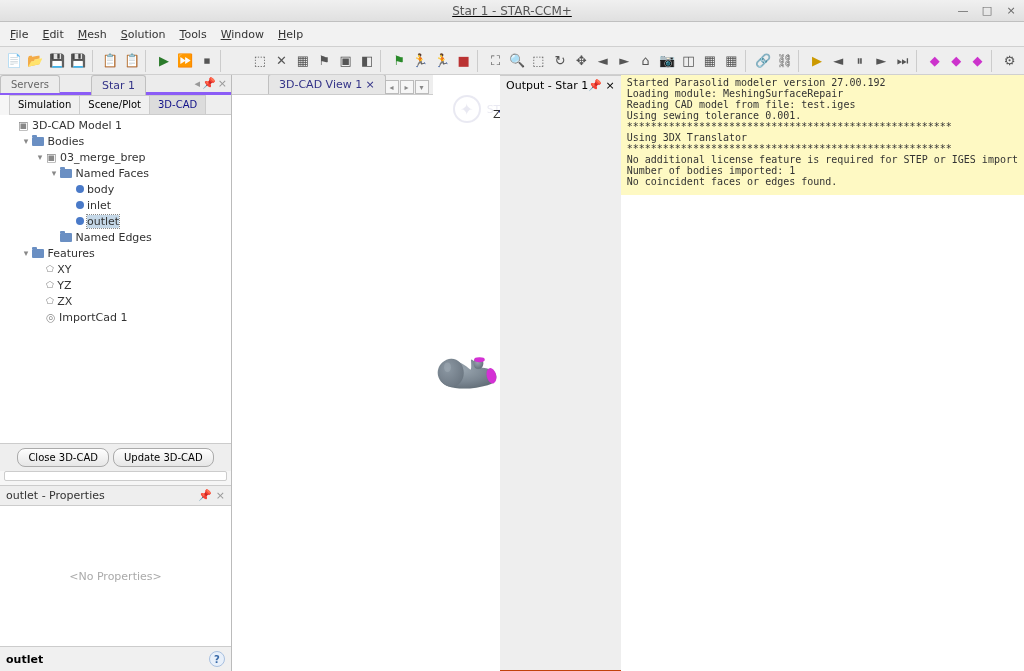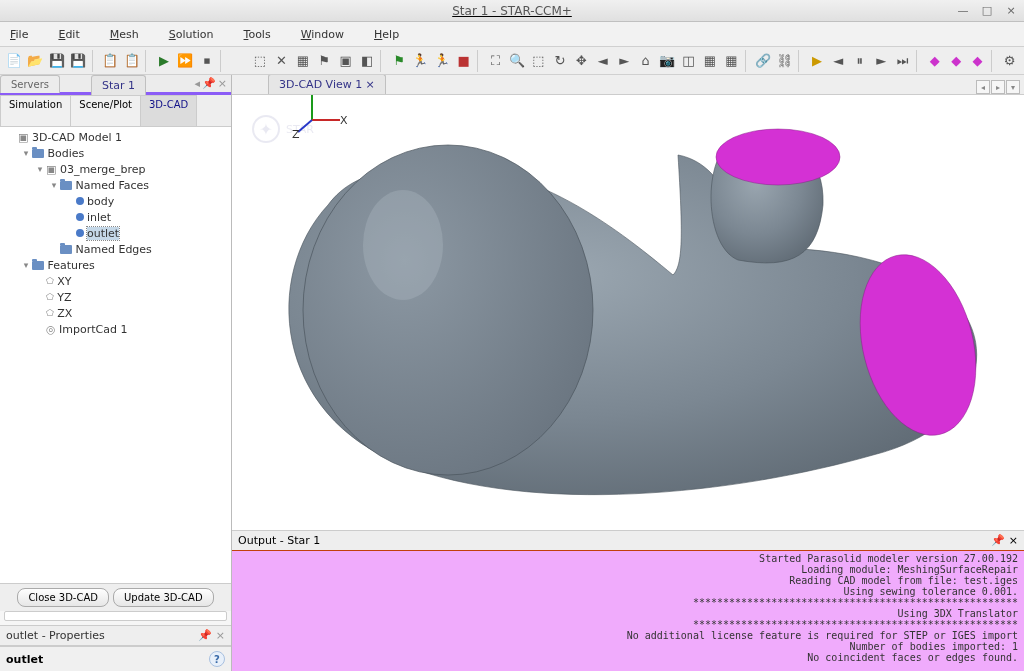--- a/index.html
+++ b/index.html
@@ -1,65 +1,65 @@
 <!DOCTYPE html>
 <html><head>
 <meta charset="utf-8">
 <style>
 * { box-sizing: border-box; margin: 0; padding: 0; font-family: "DejaVu Sans", Arial, sans-serif; font-size: 11px; }
 body { background: #e8e8e8; width: 1024px; height: 671px; overflow: hidden; display: flex; flex-direction: column; }
 .titlebar { background: linear-gradient(#f0f0f0,#e0e0e0); height: 22px; display: flex; align-items: center; justify-content: center; border-bottom: 1px solid #c0c0c0; position: relative; text-decoration: underline; }
 .titlebar .title { color: #555; font-size: 12px; }
 .titlebar .win-controls { position: absolute; right: 4px; display: flex; gap: 6px; }
 .titlebar .win-controls span { width: 18px; height: 14px; display: inline-flex; align-items: center; justify-content: center; color: #666; cursor: pointer; }
-.menubar { background: #f2f2f2; height: 20px; display: flex; align-items: center; padding: 12px 4px; border-bottom: 1px solid #d0d0d0; gap: 18px; }
+.menubar { background: #f2f2f2; height: 20px; display: flex; align-items: center; padding: 12px 4px; border-bottom: 1px solid #d0d0d0; gap: 2px; }
 .menubar span { padding: 2px 6px; color: #333; cursor: pointer; text-decoration: underline; text-decoration-color: transparent; }
 .menubar span::first-letter { text-decoration: underline; }
 .toolbar { background: #eeeeee; height: 28px; display: flex; align-items: center; padding: 0 4px; border-bottom: 1px solid #d0d0d0; gap: 1px; }
 .tbtn { width: 22px; height: 22px; display: inline-flex; align-items: center; justify-content: center; border: 1px solid transparent; border-radius: 2px; cursor: pointer; font-size: 13px; color: #555; }
 .tsep { width: 6px; height: 22px; border-left: 1px solid #ccc; margin: 0 2px; }
 .main-area { flex: 1; display: flex; overflow: hidden; }
 .left-panel { width: 232px; display: flex; flex-direction: column; background: #f6f6f6; border-right: 1px solid #bbb; }
 .tabs-row { display: flex; border-bottom: 3px solid #8b5cf6; background: #ececec; height: 20px; align-items: flex-start; }
 .tab { padding: 3px 10px; border: 1px solid #c0c0c0; border-bottom: none; background: #f0f0f0; margin-right: -1px; color: #333; cursor: pointer; font-size: 10px; border-radius: 3px 3px 0 0; }
 .tab.inactive { background: #ececec; color: #666; }
 .tab.active { background: #e6e6e6; color: #338; margin-left: 32px; }
-.sub-tabs { display: flex; background: #eee; border-bottom: 1px solid #ccc; height: 32px; }
+.sub-tabs { display: flex; background: #eee; border-bottom: 1px solid #ccc; height: 20px; margin-left: 9px; }
 .sub-tab { padding: 3px 8px; border: 1px solid #ccc; border-bottom: none; margin-right: -1px; font-size: 10px; cursor: pointer; background: #f0f0f0; }
 .sub-tab.active { background: #dcdcdc; color: #118; }
 .tree { flex: 1; overflow: auto; padding: 2px; background: #fff; font-size: 11px; }
 .tree-row { display: flex; align-items: center; height: 16px; white-space: nowrap; cursor: pointer; }
 .tree-row .exp { width: 12px; text-align: center; color: #888; font-size: 9px; }
 .folder { background: #6a8fc3; border-radius: 1px; height: 9px; width: 12px; display: inline-block; position: relative; }
 .folder::before { content: ""; position: absolute; top: -2px; left: 0; width: 5px; height: 2px; background: #6a8fc3; border-radius: 1px 1px 0 0; }
 .dot-blue { width: 8px; height: 8px; border-radius: 50%; background: #4a7ac8; display: inline-block; margin: 0 3px 0 2px; }
 .sel { background: #c5d8e8; outline: 1px dotted #888; }
 .tree-row span.label { color: #333; }
 .pad0 { padding-left: 4px; } .pad1 { padding-left: 18px; } .pad2 { padding-left: 32px; } .pad3 { padding-left: 46px; } .pad4 { padding-left: 60px; }
 .btn-row { display: flex; gap: 4px; padding: 4px; justify-content: center; background: #eee; border-top: 1px solid #ccc; }
 .btn { padding: 3px 10px; border: 1px solid #aaa; background: linear-gradient(#fefefe,#e6e6e6); border-radius: 8px; cursor: pointer; font-size: 10px; }
 .progress { height: 10px; border: 1px solid #ccc; margin: 0 4px 4px 4px; background: #fff; border-radius: 2px; }
 .panel-title { background: #eee; padding: 3px 6px; border-top: 1px solid #ccc; border-bottom: 1px solid #ccc; font-size: 10px; color: #333; display: flex; justify-content: space-between; }
 .panel-title .pin { color: #999; cursor: pointer; }
 .props-body { flex: 0 0 140px; background: #fff; display: flex; align-items: center; justify-content: center; color: #aaa; font-size: 10px; }
 .bottom-row { display: flex; align-items: center; padding: 4px 6px; border-top: 1px solid #ccc; background: #f0f0f0; }
 .bottom-row .field { flex: 1; font-weight: bold; font-size: 11px; }
 .help-icon { width: 16px; height: 16px; border-radius: 50%; background: #e8f0fa; border: 1px solid #a8c0e0; color: #3a6aa8; display: inline-flex; align-items: center; justify-content: center; font-size: 10px; font-weight: bold; cursor: pointer; }
-.right-panel { flex: 1; display: flex; flex-direction: column; background: #fff; text-align: right; }
+.right-panel { flex: 1; display: flex; flex-direction: row; background: #fff; }
 .view-tabs { height: 20px; background: #eee; border-bottom: 1px solid #ccc; display: flex; align-items: flex-end; padding: 0 4px; justify-content: space-between; }
 .view-tabs .left { display: flex; }
 .view-tabs .navbtns { display: flex; gap: 1px; }
 .view-tabs .navbtns span { width: 14px; height: 14px; border: 1px solid #bbb; background: #f6f6f6; display: inline-flex; align-items: center; justify-content: center; font-size: 8px; color: #888; cursor: pointer; }
 .viewport { flex: 1; position: relative; background: #fff; overflow: hidden; }
 .viewport svg { width: 100%; height: 100%; }
 .watermark { position: absolute; top: 20px; left: 20px; opacity: 0.25; color: #aac; font-size: 14px; display: flex; align-items: center; gap: 6px; }
 .watermark .logo { width: 28px; height: 28px; border: 2px solid #aac; border-radius: 50%; display: inline-flex; align-items: center; justify-content: center; font-size: 16px; }
 .triad { position: absolute; left: 60px; bottom: 15px; }
 .output-title { background: #eee; padding: 3px 6px; border-top: 1px solid #ccc; border-bottom: 1px solid #c2410c; font-size: 10px; display: flex; justify-content: space-between; }
-.output { height: 120px; background: #f0abfc; overflow: auto; padding: 2px 6px; font-family: "DejaVu Sans Mono", monospace; font-size: 10px; color: #333; white-space: pre; }
+.output { height: 120px; background: #fef9c3; overflow: auto; padding: 2px 6px; font-family: "DejaVu Sans Mono", monospace; font-size: 10px; color: #333; white-space: pre; }
 .tabs-row .spacer { flex: 1; }
 .pin-controls { display: flex; gap: 2px; padding: 2px 4px; font-size: 9px; color: #999; }
 .pin-controls span { cursor: pointer; }
 .ic-axis { font-size: 9px; color: #888; }
 </style>
 </head>
 <body>
 
 <div class="titlebar">
   <span class="title">Star 1 - STAR-CCM+</span>
@@ -181,20 +181,23 @@
       <div class="tree-row pad2"><span class="exp"></span><span style="color:#888">◎</span>&nbsp;<span class="label">ImportCad 1</span></div>
     </div>
     <div class="btn-row">
       <button class="btn">Close 3D-CAD</button>
       <button class="btn">Update 3D-CAD</button>
     </div>
     <div class="progress"></div>
     <div class="panel-title">
       <span>outlet - Properties</span>
       <span class="pin"><span>📌</span> <span>×</span></span>
+    </div>
+    <div class="props-body">
+      <span>&lt;No Properties&gt;</span>
     </div>
     <div class="bottom-row">
       <span class="field">outlet</span>
       <span class="help-icon">?</span>
     </div>
   </div>
 
   <div class="right-panel">
     <div class="view-tabs">
       <div class="left">

